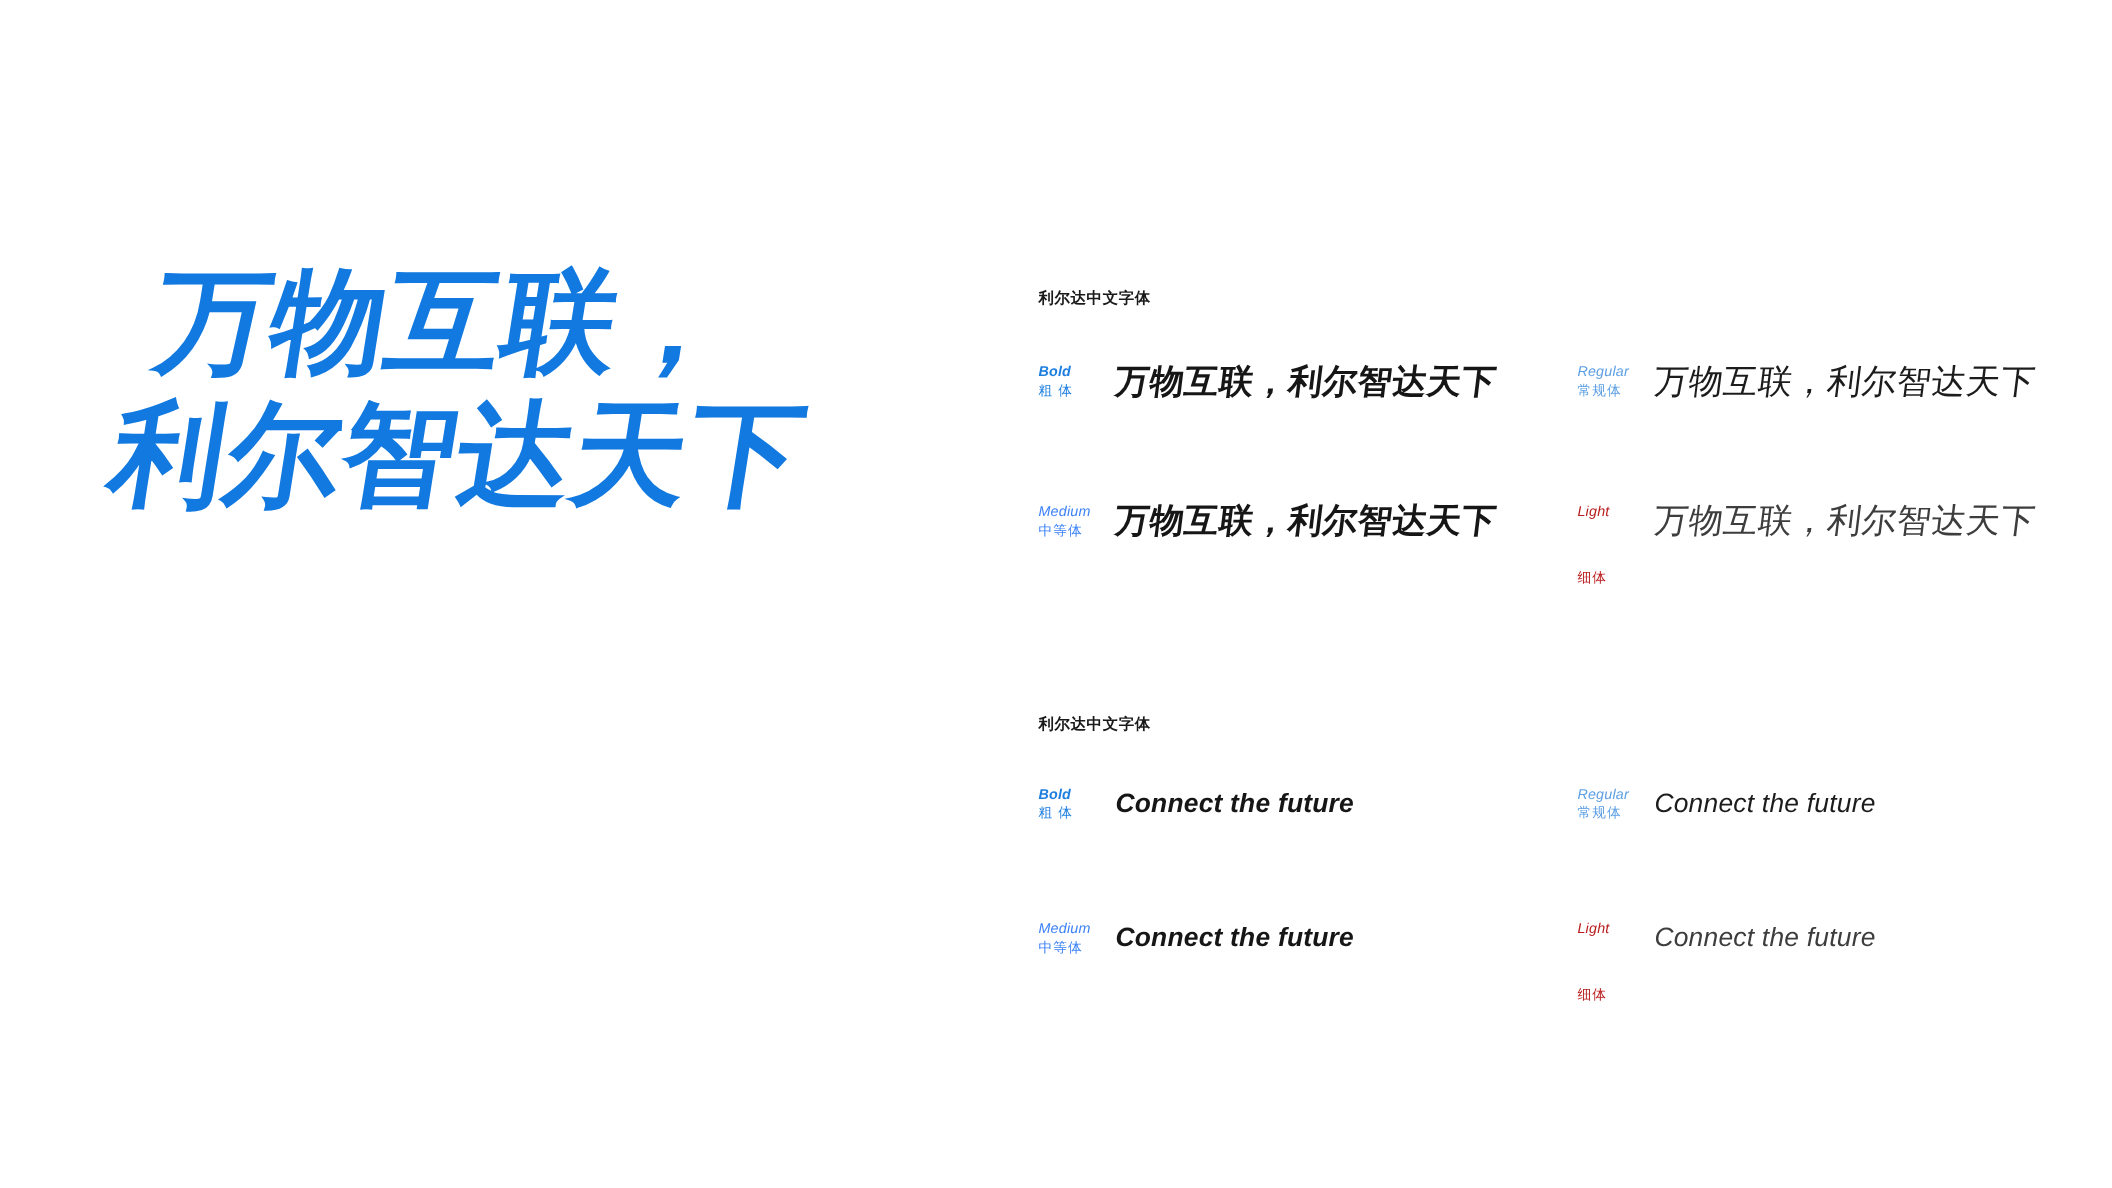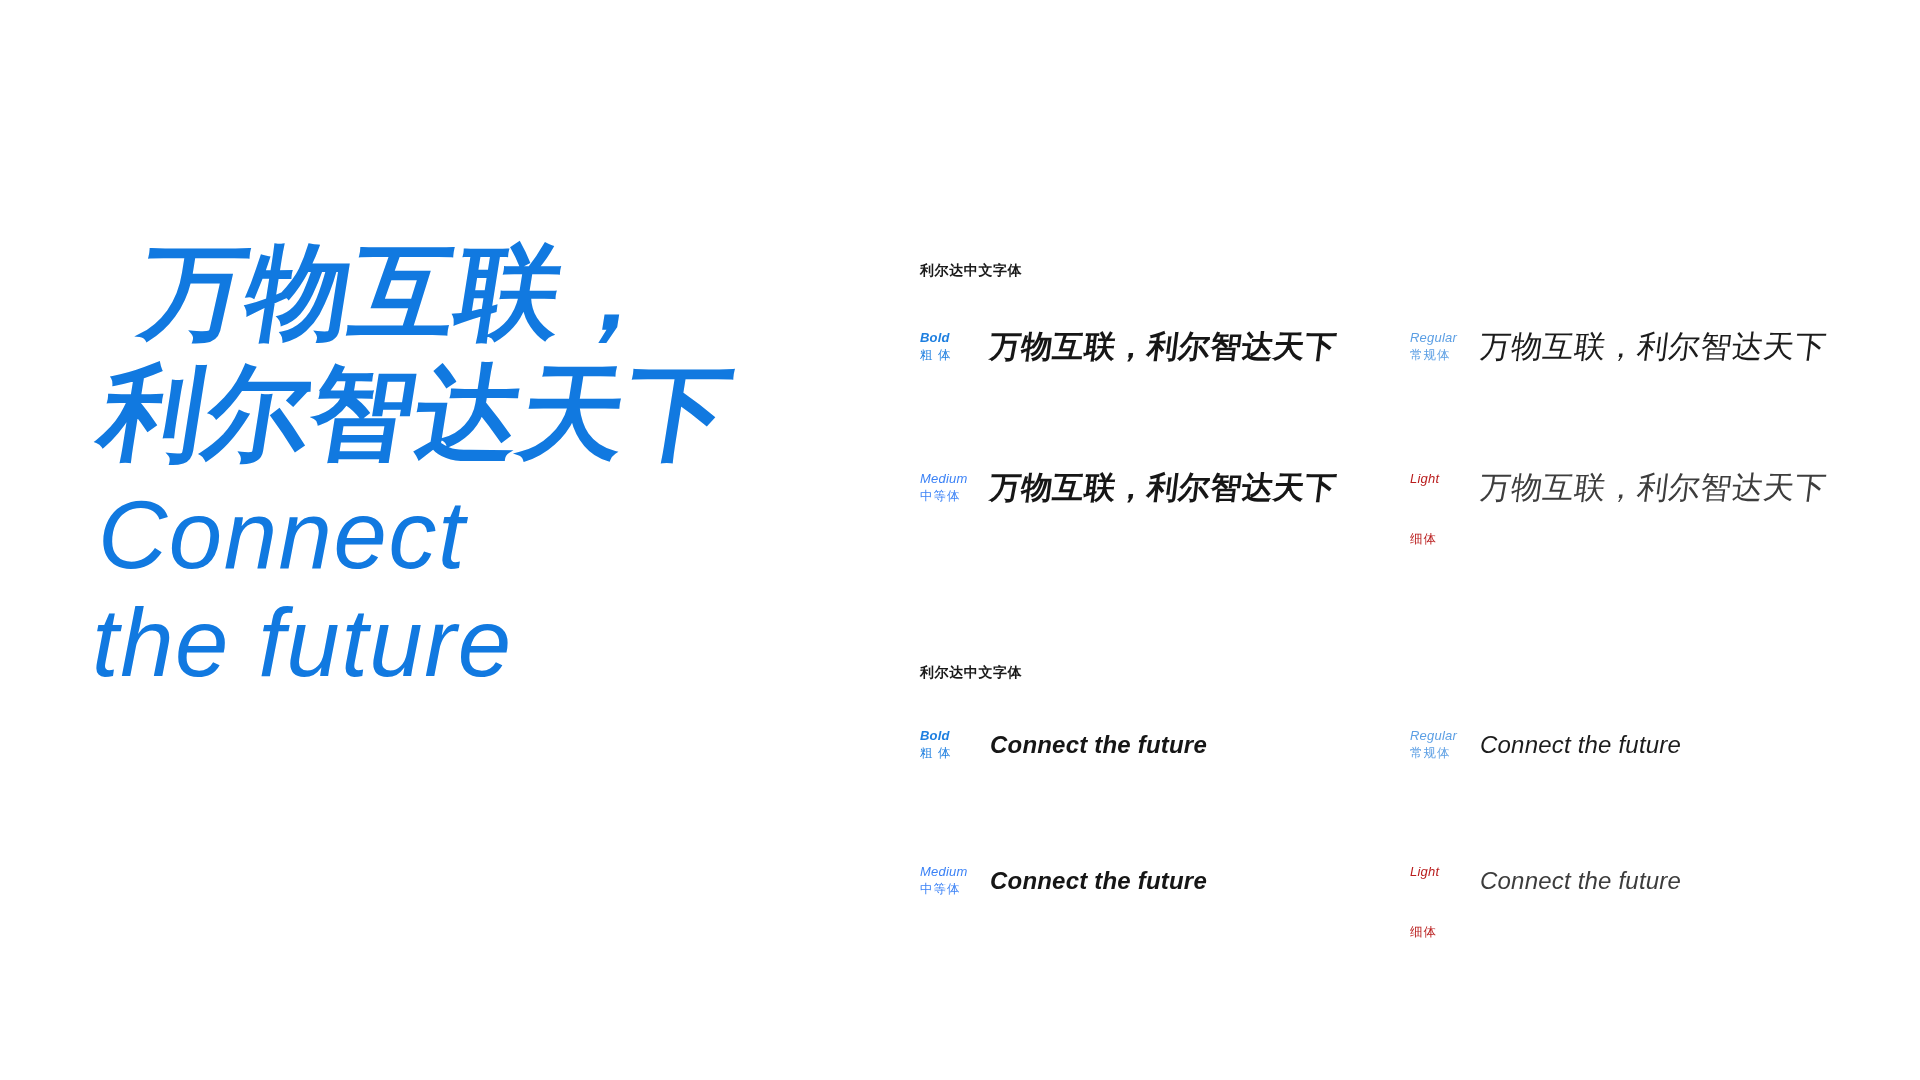--- a/index.html
+++ b/index.html
@@ -54,38 +54,38 @@
     letter-spacing: 1.5px;
     font-style: italic;
     white-space: nowrap;
   }
   .hero-en .hero-en-1 { display: block; padding-left: 6px; }
   .hero-en .hero-en-2 { display: block; padding-left: 0px; }
 
   
   .panel {
     position: absolute;
-    left: 920px;
+    left: 944px;
     top: 262px;
     width: 940px;
   }
   .section + .section { margin-top: 117px; }
 
   .section-title {
     font-size: 14px;
     font-weight: 700;
     color: #1a1a1a;
     letter-spacing: 0.6px;
     margin: 0 0 46px 0;
   }
 
   .grid {
     display: grid;
     grid-template-columns: 490px 1fr;
-    row-gap: 60px;
+    row-gap: 46px;
   }
   .cell {
     display: flex;
     align-items: center;
   }
 
   .wlabel {
     width: 56px;
     flex: 0 0 56px;
     margin-right: 14px;
@@ -144,24 +144,20 @@
 </head>
 <body>
 
 <div class="sheet">
 
   <div class="hero">
     <div class="hero-cn">
       <span class="hero-line-1">万物互联，</span>
       <span class="hero-line-2">利尔智达天下</span>
     </div>
-    <div class="hero-en">
-      <span class="hero-en-1">Connect</span>
-      <span class="hero-en-2">the future</span>
-    </div>
   </div>
 
   <div class="panel">
 
     <div class="section">
       <div class="section-title">利尔达中文字体</div>
 
       <div class="grid">
 
         <div class="cell">

